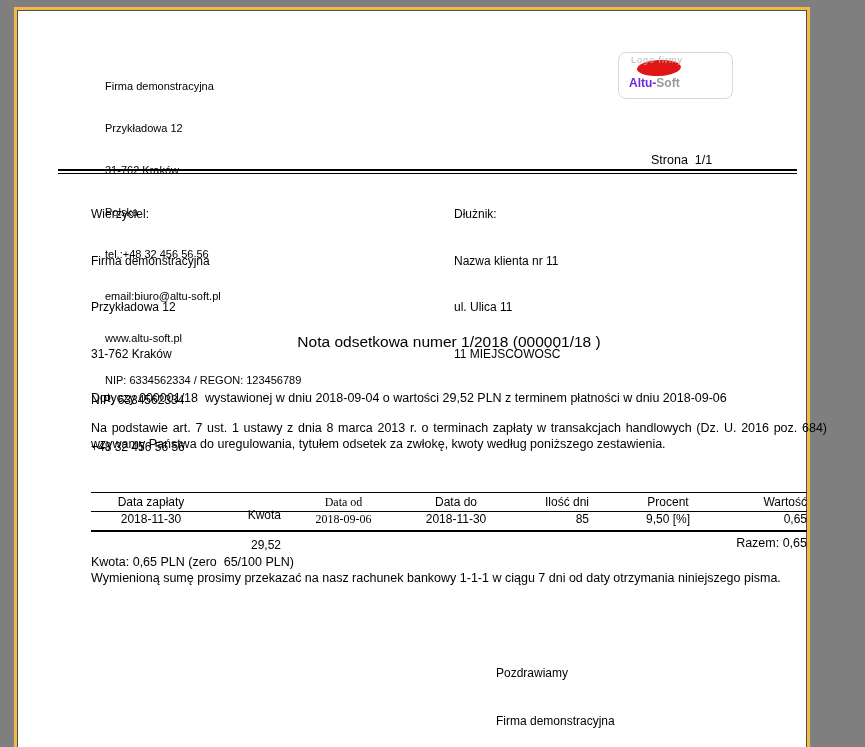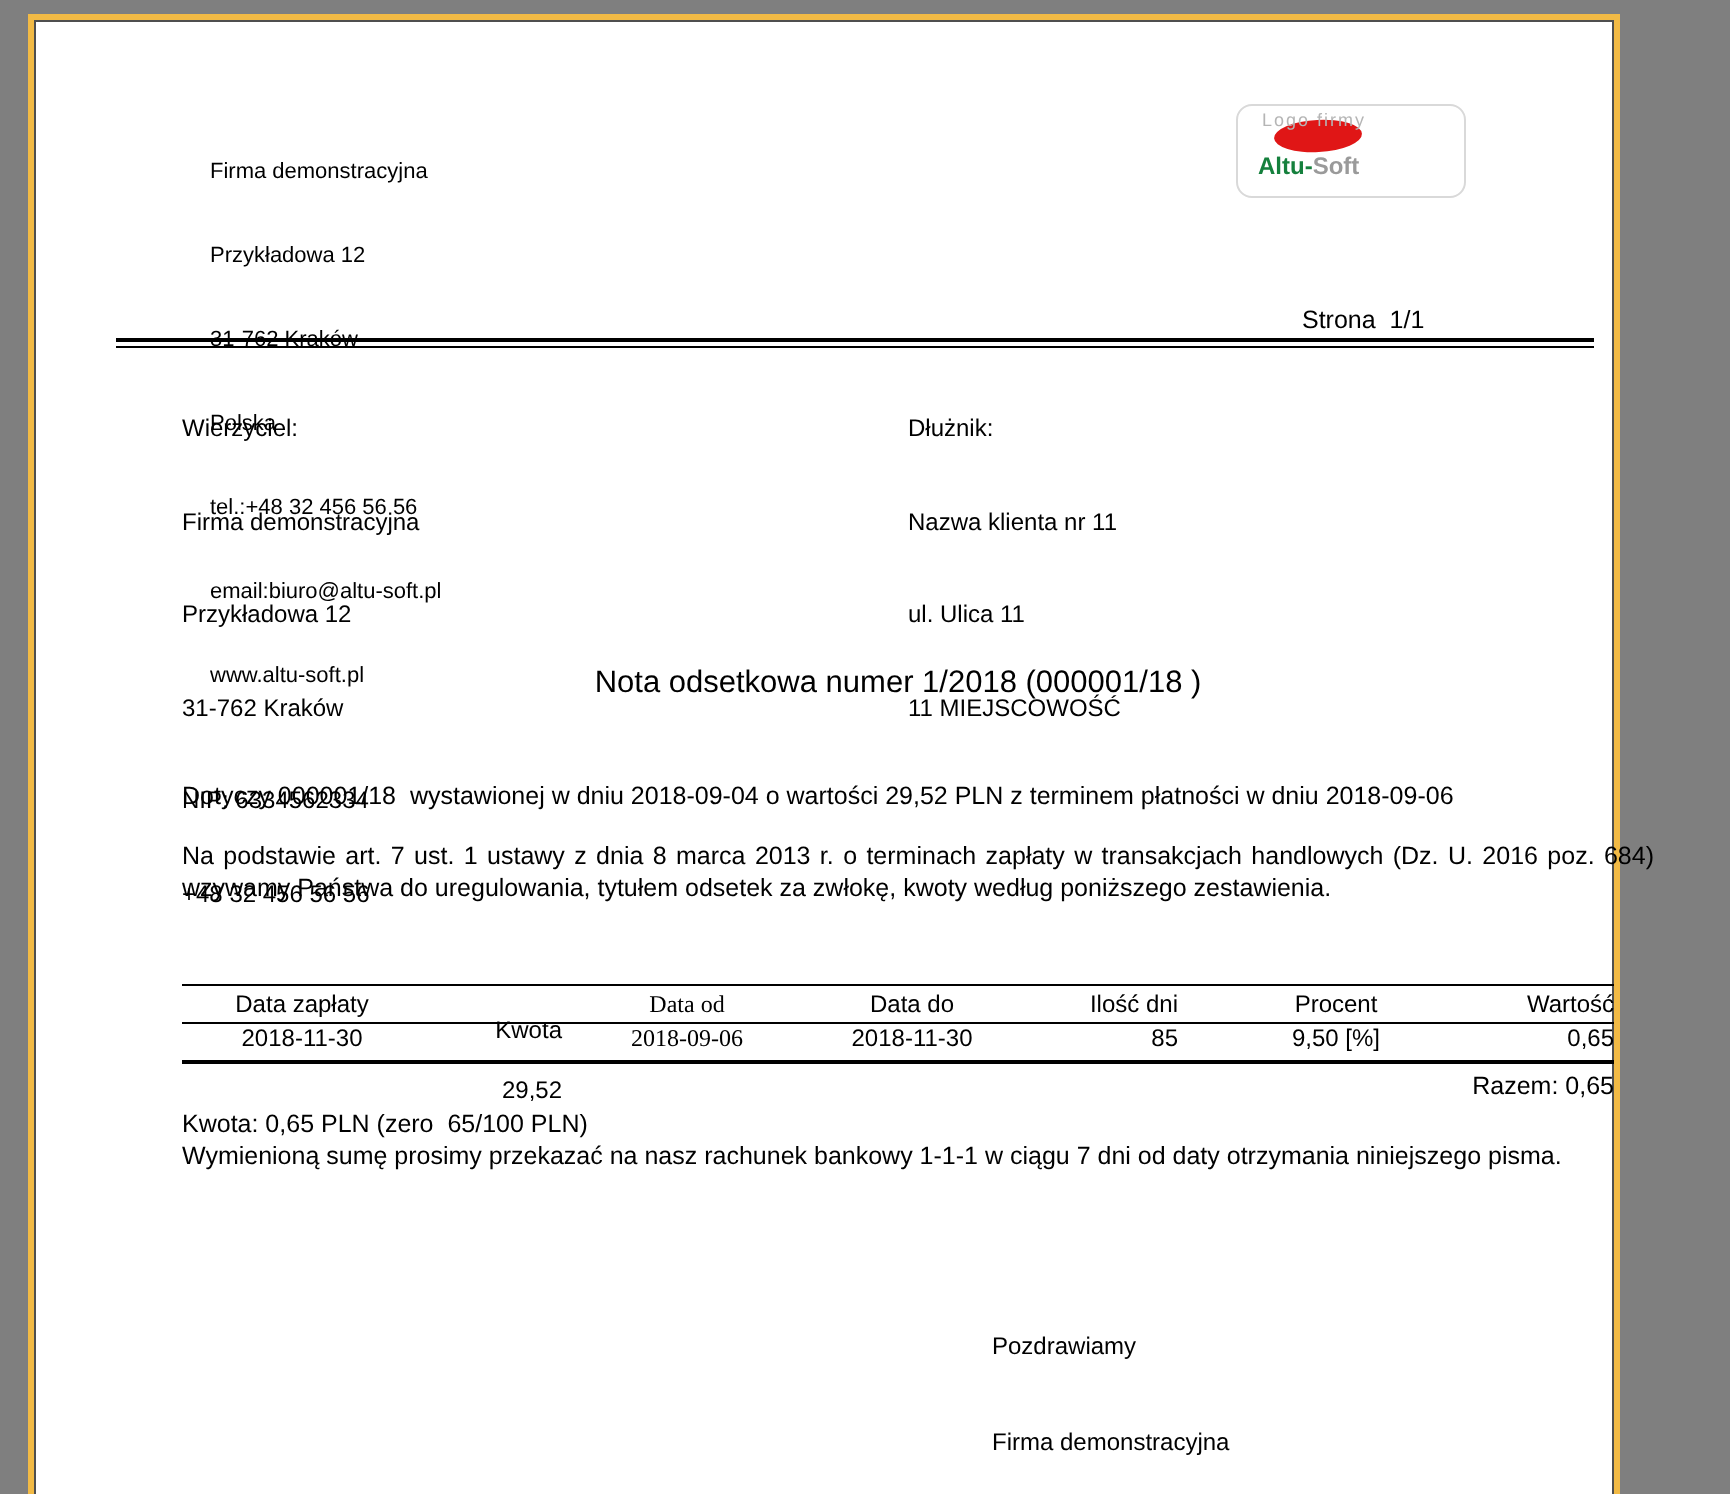--- a/index.html
+++ b/index.html
@@ -14,21 +14,21 @@
     background:#ffffff;
     border:1px solid #4f4f4f;
     outline:3px solid #f2ba45;
   }
   .abs{position:absolute;padding-left:33px;}
   .sender{left:54px;top:40px;font-size:11px;line-height:14px;white-space:pre;}
   .logo{left:600px;top:41px;width:80px;height:45px;border:1px solid #d9d9d9;border-radius:8px;background:#fff;overflow:hidden;}
   .logo-ellipse{position:absolute;left:18px;top:7px;width:44px;height:16px;background:#e01616;border-radius:50%;transform:rotate(-3deg);}
   .logo-watermark{position:absolute;left:12px;top:2px;font-size:9px;color:#b5b5b5;letter-spacing:1px;white-space:pre;}
   .logo-brand{position:absolute;left:10px;top:23px;font-size:12px;white-space:pre;}
-  .logo-brand .red{color:#15803d;font-weight:bold;}
+  .logo-brand .red{color:#6d28d9;font-weight:bold;}
   .logo-brand .gray{color:#9a9a9a;font-weight:bold;}
   .strona{left:600px;top:142px;font-size:12.5px;white-space:pre;}
   .header-rule{left:40px;top:158px;width:706px;height:2px;border-top:2px solid #000;border-bottom:1px solid #000;}
   .party{font-size:12px;line-height:15.5px;white-space:pre;}
   .creditor{left:40px;top:165px;}
   .debtor{left:403px;top:165px;}
   .doc-title{left:40px;top:322px;width:716px;text-align:center;font-size:15.5px;white-space:pre;}
   .para{font-size:12.5px;line-height:16px;}
   .intro{left:40px;top:379px;white-space:pre;}
   .legal{left:40px;top:409px;width:736px;text-align:justify;}
@@ -54,20 +54,21 @@
 <div class="page">
 
   <div class="abs sender">
     <div>Firma demonstracyjna</div>
     <div>Przykładowa 12</div>
     <div>31-762 Kraków</div>
     <div>Polska</div>
     <div>tel.:+48 32 456 56 56</div>
     <div>email:biuro@altu-soft.pl</div>
     <div>www.altu-soft.pl</div>
+    <div>NIP: 6334562334 / REGON: 123456789</div>
   </div>
 
   <div class="abs logo">
     <div class="logo-ellipse"></div>
     <div class="logo-watermark">Logo firmy</div>
     <div class="logo-brand"><span class="red">Altu</span><span class="red">-</span><span class="gray">Soft</span></div>
   </div>
 
   <div class="abs strona">Strona  1/1</div>
 

